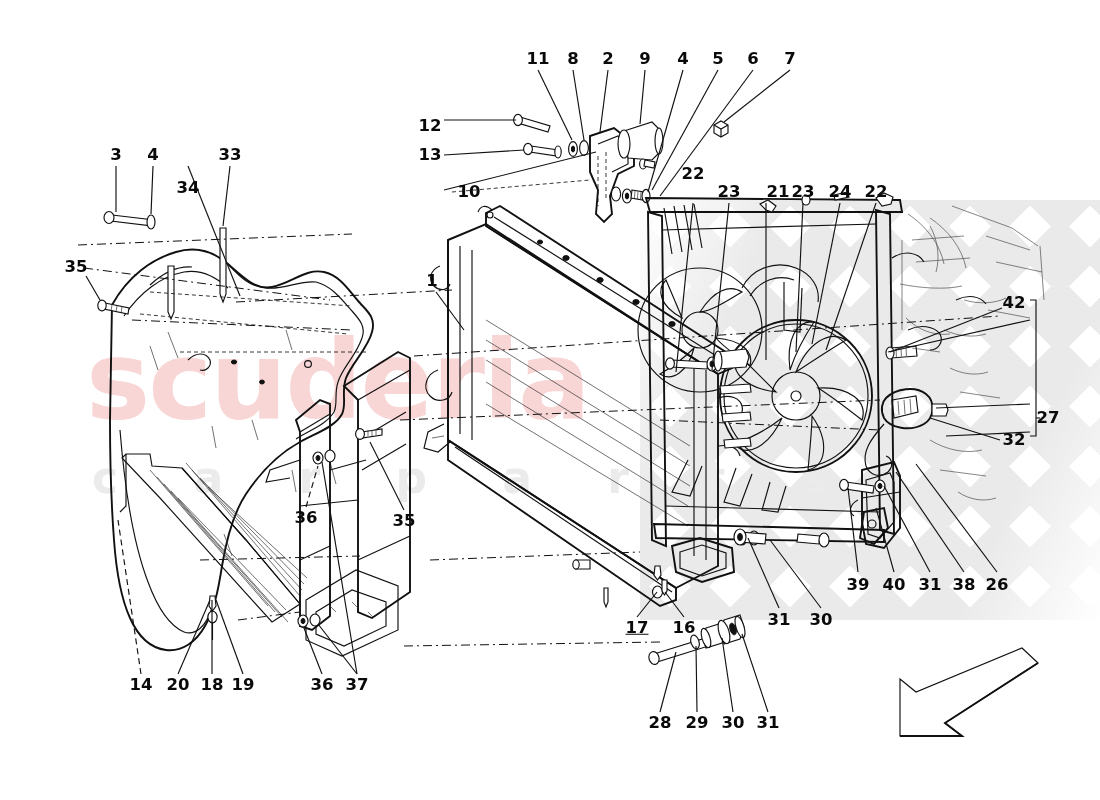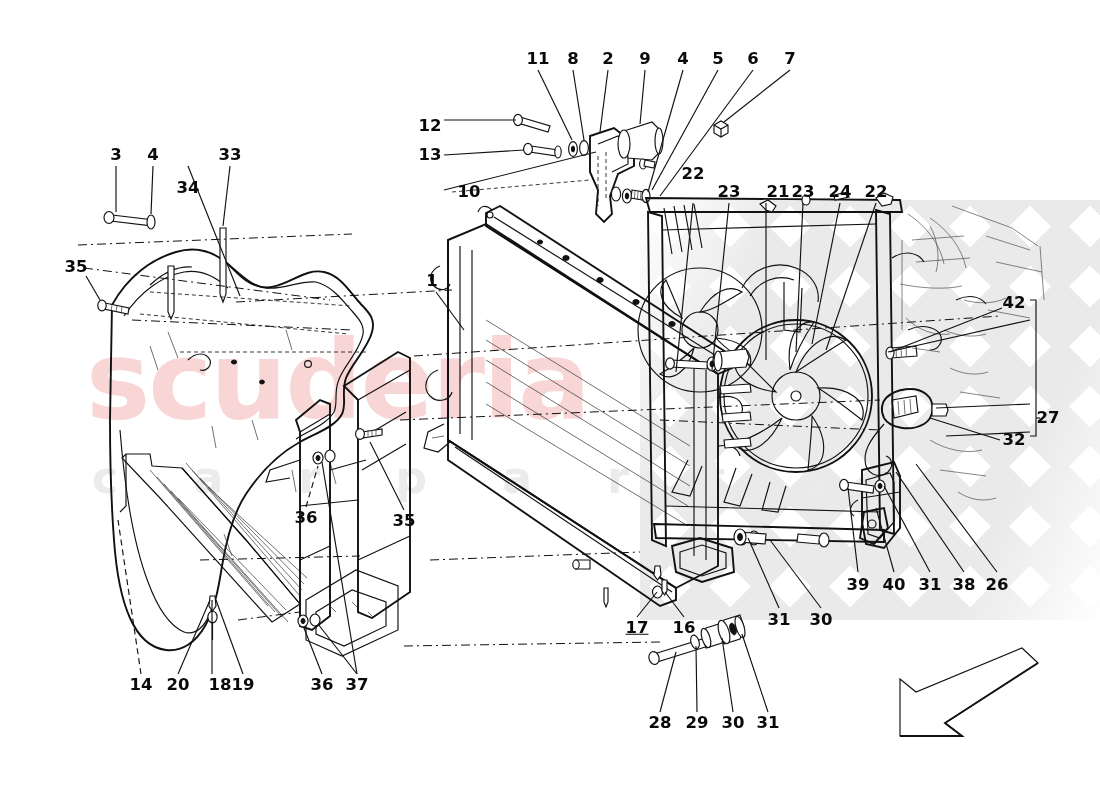--- a/index.html
+++ b/index.html
@@ -549,21 +549,21 @@
       <div class="cal" style="left: 894px; top: 585px;">40</div>
       <div class="cal" style="left: 930px; top: 585px;">31</div>
       <div class="cal" style="left: 964px; top: 585px;">38</div>
       <div class="cal" style="left: 997px; top: 585px;">26</div>
       <div class="cal" style="left: 637px; top: 628px; text-decoration: underline;">17</div>
       <div class="cal" style="left: 684px; top: 628px;">16</div>
       <div class="cal" style="left: 779px; top: 620px;">31</div>
       <div class="cal" style="left: 821px; top: 620px;">30</div>
       <div class="cal" style="left: 141px; top: 685px;">14</div>
       <div class="cal" style="left: 178px; top: 685px;">20</div>
-      <div class="cal" style="left: 212px; top: 685px; margin-left: 8px;">18</div>
+      <div class="cal" style="left: 212px; top: 685px;">18</div>
       <div class="cal" style="left: 243px; top: 685px;">19</div>
       <div class="cal" style="left: 322px; top: 685px;">36</div>
       <div class="cal" style="left: 357px; top: 685px;">37</div>
       <div class="cal" style="left: 660px; top: 723px;">28</div>
       <div class="cal" style="left: 697px; top: 723px;">29</div>
       <div class="cal" style="left: 733px; top: 723px;">30</div>
       <div class="cal" style="left: 768px; top: 723px;">31</div>
     </div>
 
 </div>

